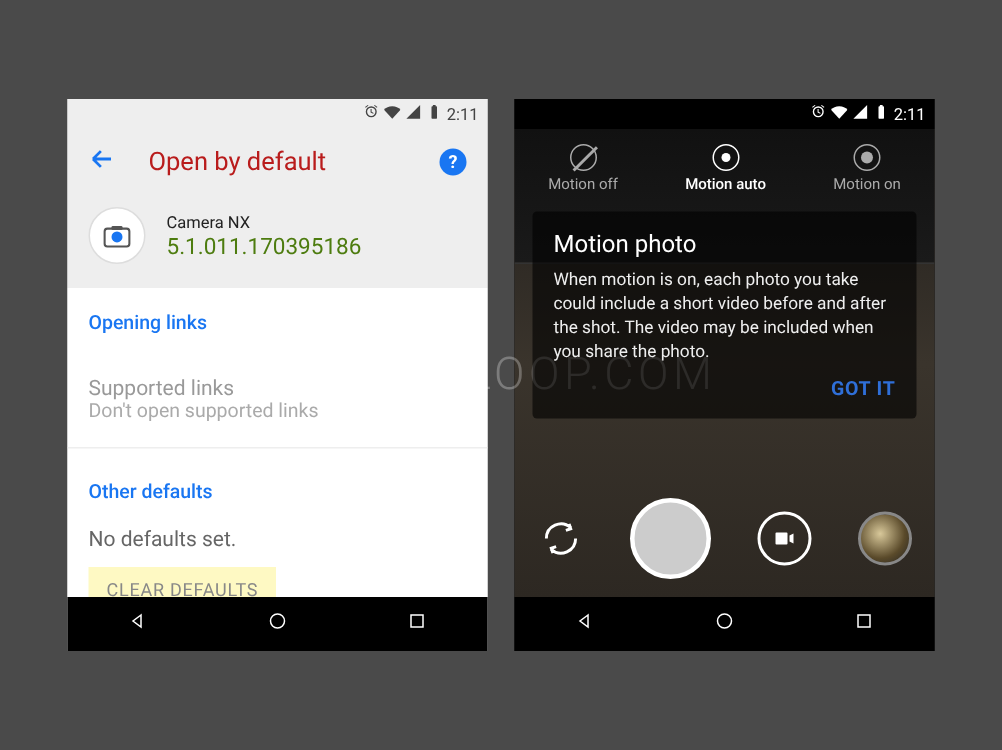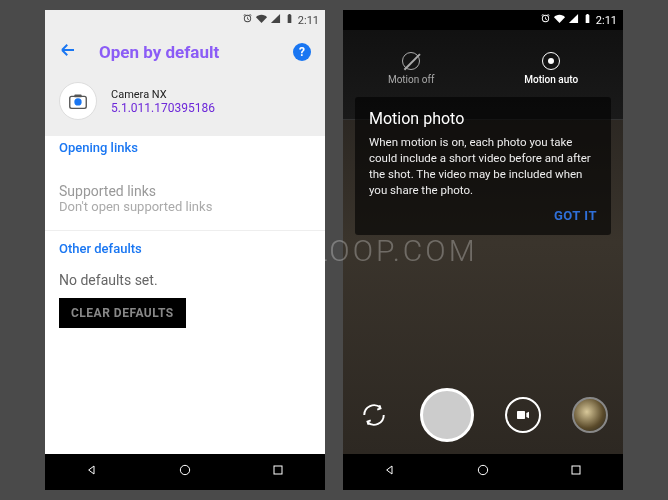--- a/index.html
+++ b/index.html
@@ -10,21 +10,21 @@
     height: 500px;
     overflow: hidden;
     display: flex;
     justify-content: center;
     align-items: center;
     gap: 18px;
     position: relative;
   }
   .phone {
     width: 280px;
-    height: 480px;
+    height: 368px;
     background: #fafafa;
     display: flex;
     flex-direction: column;
     position: relative;
   }
   .statusbar {
     height: 20px;
     background: #eee;
     display: flex;
     justify-content: flex-end;
@@ -37,57 +37,56 @@
   .statusbar svg { height: 11px; }
   .statusbar.dark { background: #000; color: #fff; }
   .appbar {
     height: 44px;
     display: flex;
     align-items: center;
     padding: 0 14px;
     gap: 22px;
     background: #eee;
   }
-  .appbar .title { color: #8b5cf6; font-size: 17px; font-weight: 700; flex: 1; }
+  .appbar .title { color: #b91c1c; font-size: 17px; font-weight: 400; flex: 1; }
   .help-icon {
     width: 18px; height: 18px; border-radius: 50%;
     background: #1976f2; color: #fff;
     display: flex; align-items: center; justify-content: center;
     font-size: 12px; font-weight: bold;
   }
   .app-info {
     background: #eee;
     padding: 8px 14px 16px 14px;
     display: flex;
     align-items: center;
     gap: 14px;
   }
   .app-icon {
     width: 38px; height: 38px; border-radius: 50%;
     background: #fff; border: 1px solid #ddd;
     display: flex; align-items: center; justify-content: center;
     position: relative;
   }
   .app-name { font-size: 11px; color: #222; }
-  .app-version { font-size: 12px; color: #6d28d9; }
+  .app-version { font-size: 15px; color: #4d7c0f; }
   .content { background: #fff; flex: 1; padding: 0 14px; overflow: hidden; }
-  .section-title { color: #1976f2; font-size: 13px; font-weight: 500; padding: 4px 0 10px 0; }
+  .section-title { color: #1976f2; font-size: 13px; font-weight: 500; padding: 16px 0 10px 0; }
   .pref { padding: 4px 0 10px 0; }
   .pref .pt { font-size: 14px; color: #999; }
   .pref .ps { font-size: 13px; color: #aaa; }
   .divider { height: 1px; background: #eee; margin: 6px -14px; }
   .nodef { font-size: 14px; color: #666; padding: 6px 0 10px 0; }
   .clear-btn {
     display: inline-block;
-    background: #000000;
+    background: #fef9c3;
     color: #888;
     font-size: 12px;
     letter-spacing: 0.5px;
     padding: 8px 12px;
-    font-weight: bold;
   }
   .navbar {
     height: 36px;
     background: #000;
     display: flex;
     justify-content: space-around;
     align-items: center;
   }
   .navbar svg { height: 16px; }
 
@@ -105,21 +104,20 @@
     border-bottom: 1px solid #333;
   }
   .motion-tabs {
     position: relative;
     display: flex;
     justify-content: space-around;
     padding: 10px 0 6px 0;
     color: #aaa;
     font-size: 10px;
     z-index: 2;
-    margin-top: 12px;
   }
   .motion-tabs .tab { text-align: center; }
   .motion-tabs .tab.active { color: #fff; font-weight: 500; }
   .tab-icon {
     width: 18px; height: 18px; border: 1.5px solid currentColor; border-radius: 50%;
     margin: 0 auto 4px auto; position: relative;
   }
   .tab-icon.off::after {
     content: ""; position: absolute; width: 22px; height: 1.5px; background: currentColor;
     top: 8px; left: -2px; transform: rotate(-45deg);
@@ -288,20 +286,24 @@
 
     <div class="motion-tabs">
       <div class="tab">
         <div class="tab-icon off"></div>
         <span>Motion off</span>
       </div>
       <div class="tab active">
         <div class="tab-icon auto"></div>
         <span>Motion auto</span>
       </div>
+      <div class="tab">
+        <div class="tab-icon on"></div>
+        <span>Motion on</span>
+      </div>
     </div>
 
     <div class="tooltip">
       <h3>Motion photo</h3>
       <p>When motion is on, each photo you take could include a short video before and after the shot. The video may be included when you share the photo.</p>
       <div class="gotit">GOT IT</div>
     </div>
 
     <div class="cam-controls">
       <div class="switch-btn">

